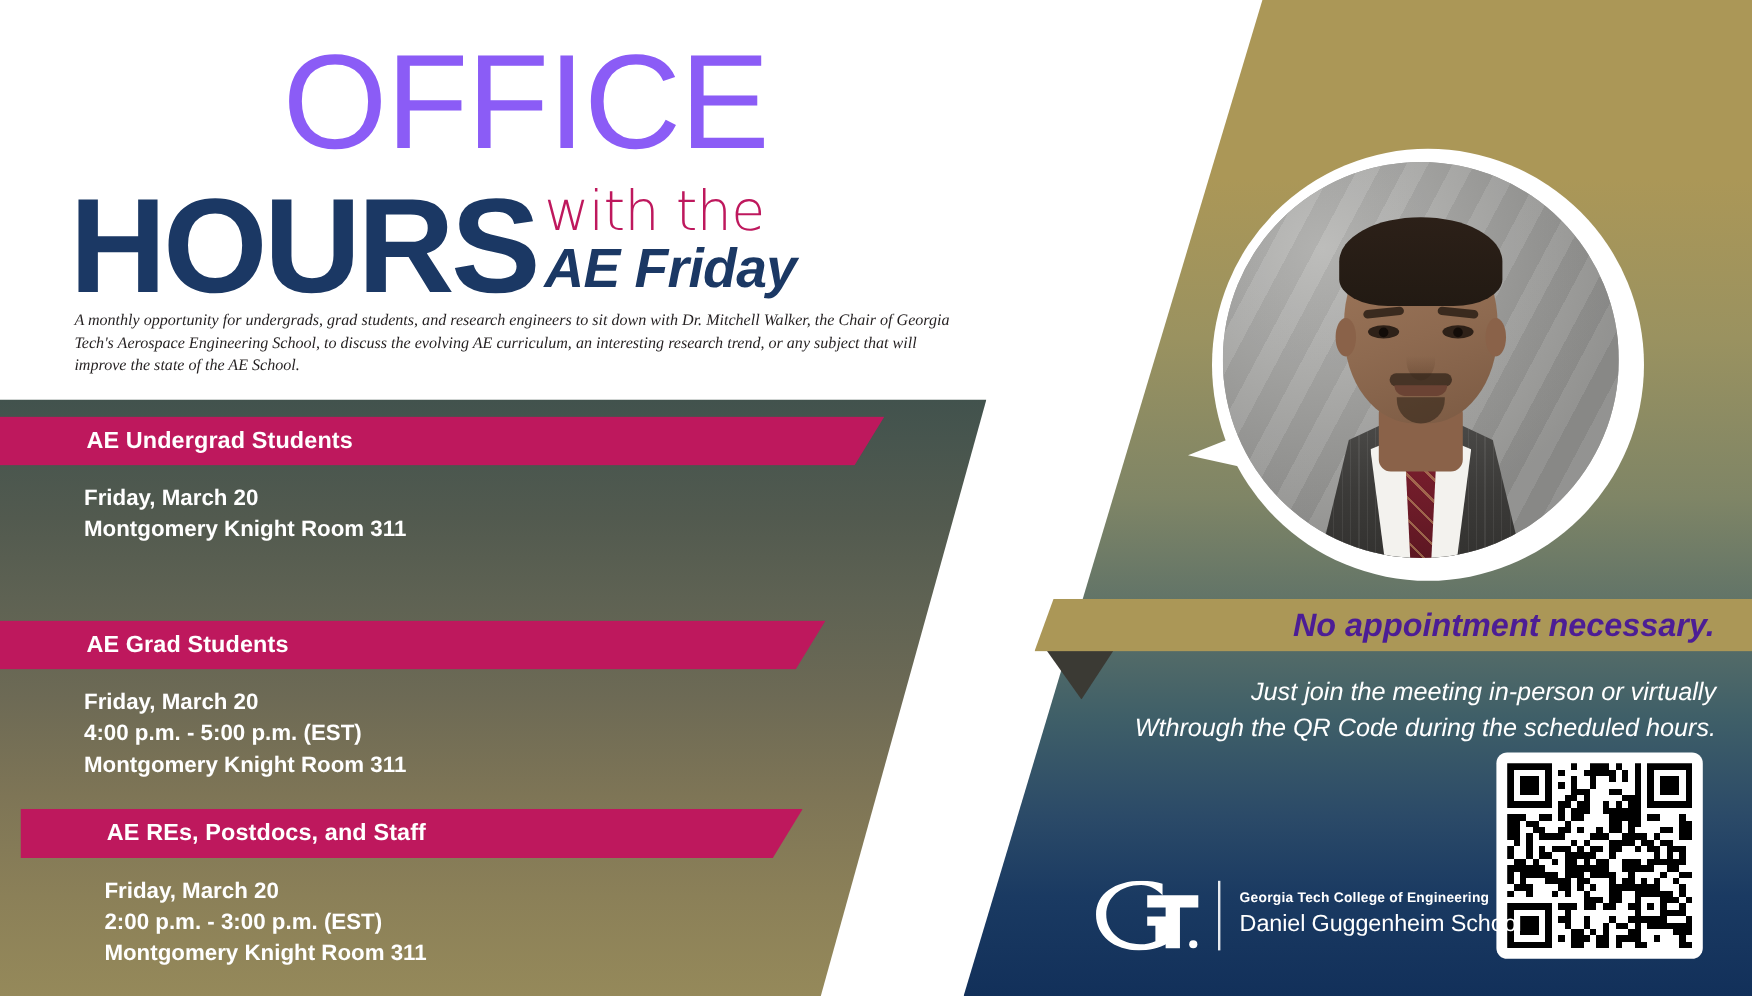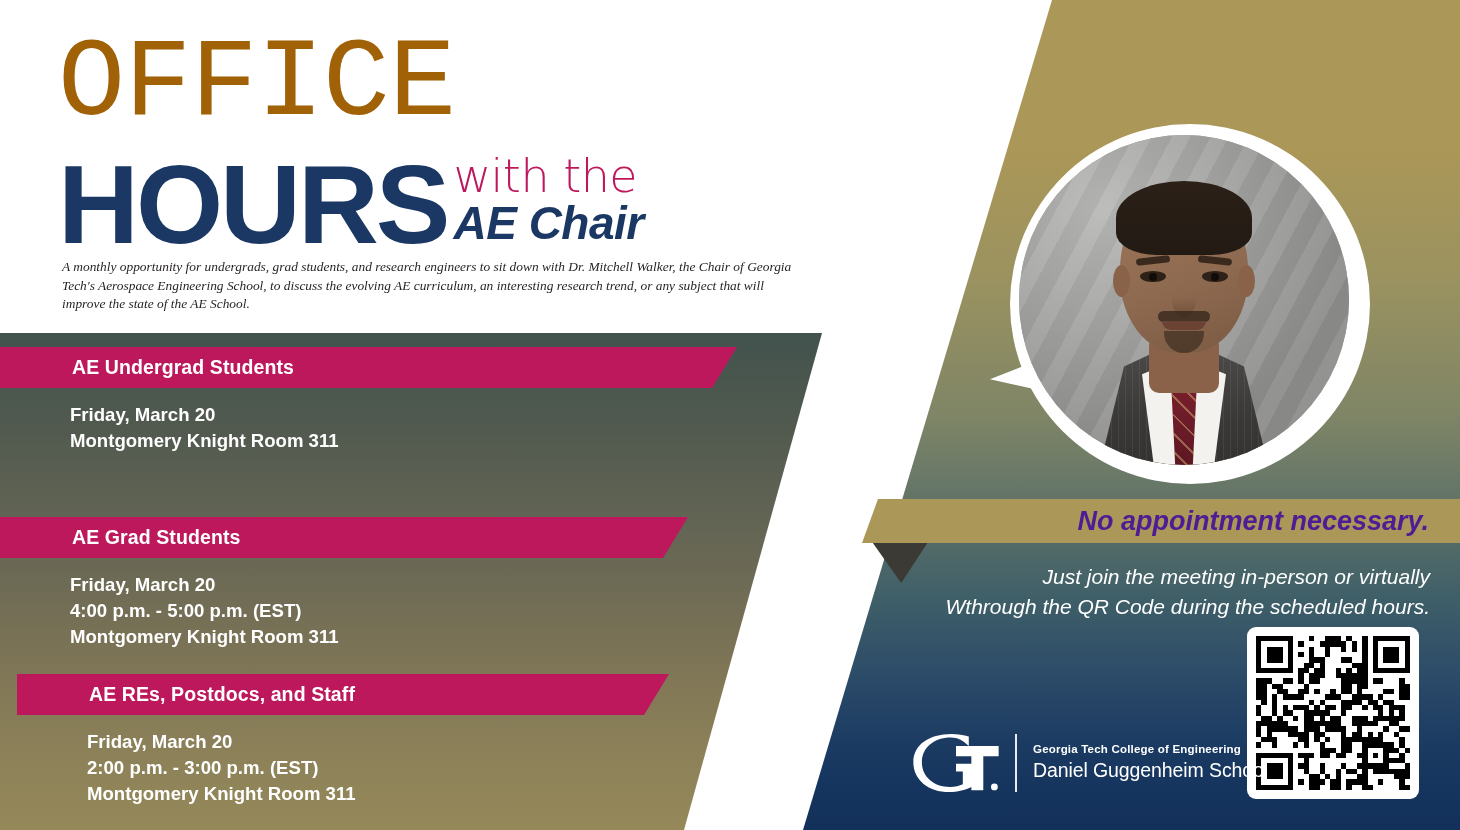--- a/index.html
+++ b/index.html
@@ -42,21 +42,21 @@
         #7e7556 80%,
         #8b8058 90%,
         #95895a 100%);
     clip-path:polygon(0 333px, 822px 333px, 684px 830px, 0 830px);
   }
 
   
   .headline{position:absolute;left:58px;top:36px;width:760px;}
   .word-office{
     font-size:112px;line-height:0.88;font-weight:400;letter-spacing:-1px;
-    color:#a16207;font-family:Liberation Mono, monospace;
+    color:#8b5cf6;font-family:Liberation Sans, sans-serif;text-align:center;
   }
   .hours-row{display:flex;align-items:flex-end;margin-top:2px;}
   .word-hours{
     font-size:112px;line-height:0.86;font-weight:700;letter-spacing:-3px;
     color:#1b3864;font-family:"Liberation Sans",sans-serif;
   }
   .with-block{margin-left:6px;padding-bottom:6px;}
   .with-the{
     font-size:46px;line-height:1.0;font-weight:300;color:#be185d;
     font-family:"DejaVu Sans",sans-serif;letter-spacing:-0.5px;margin-top:16px;
@@ -215,21 +215,21 @@
   <div class="right-panel"></div>
 
   <div class="left-panel"></div>
 
   <div class="headline">
     <div class="word-office">OFFICE</div>
     <div class="hours-row">
       <div class="word-hours">HOURS</div>
       <div class="with-block">
         <div class="with-the">with the</div>
-        <div class="ae-chair">AE Chair</div>
+        <div class="ae-chair">AE Friday</div>
       </div>
     </div>
   </div>
 
   <div class="intro">A monthly opportunity for undergrads, grad students, and research engineers to sit down with Dr. Mitchell Walker, the Chair of Georgia Tech's Aerospace Engineering School, to discuss the evolving AE curriculum, an interesting research trend, or any subject that will improve the state of the AE School.</div>
 
   <div class="session" style="top:347px;width:760px;">
     <div class="band" style="width:737px;clip-path:polygon(0 0, 737px 0, 712px 41px, 0 41px);">
       <span class="band-title">AE Undergrad Students</span>
     </div>

